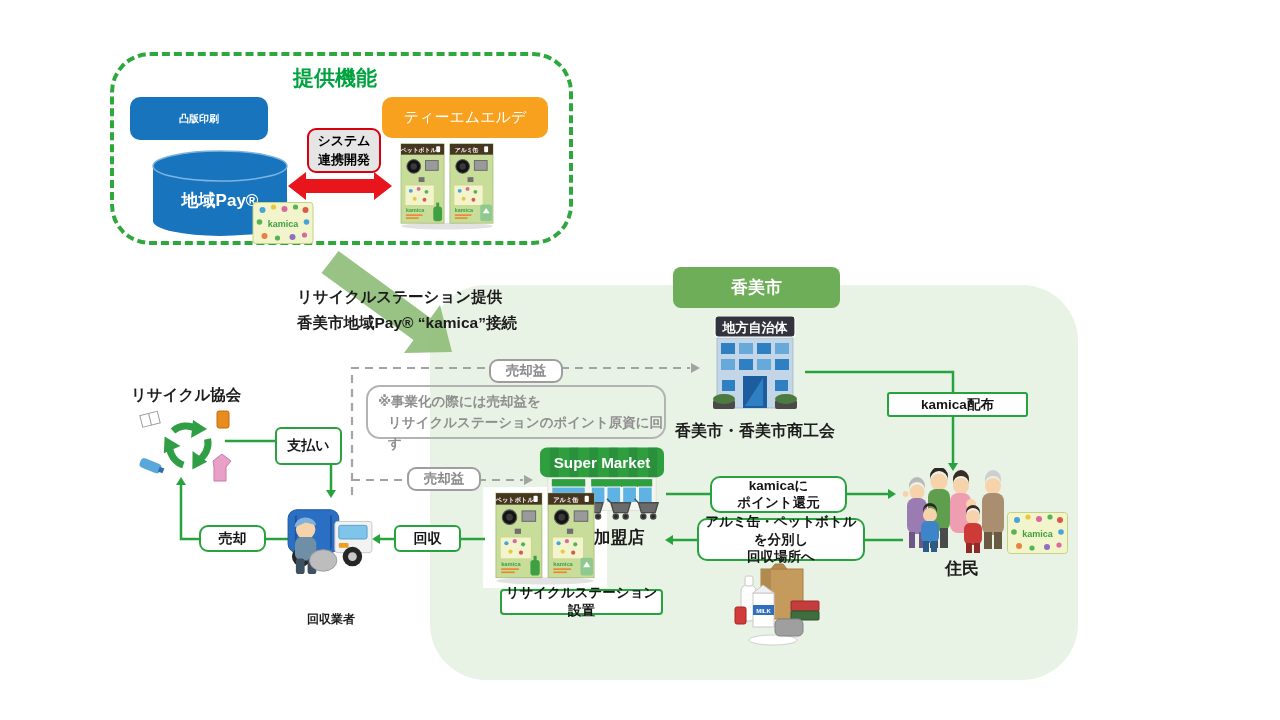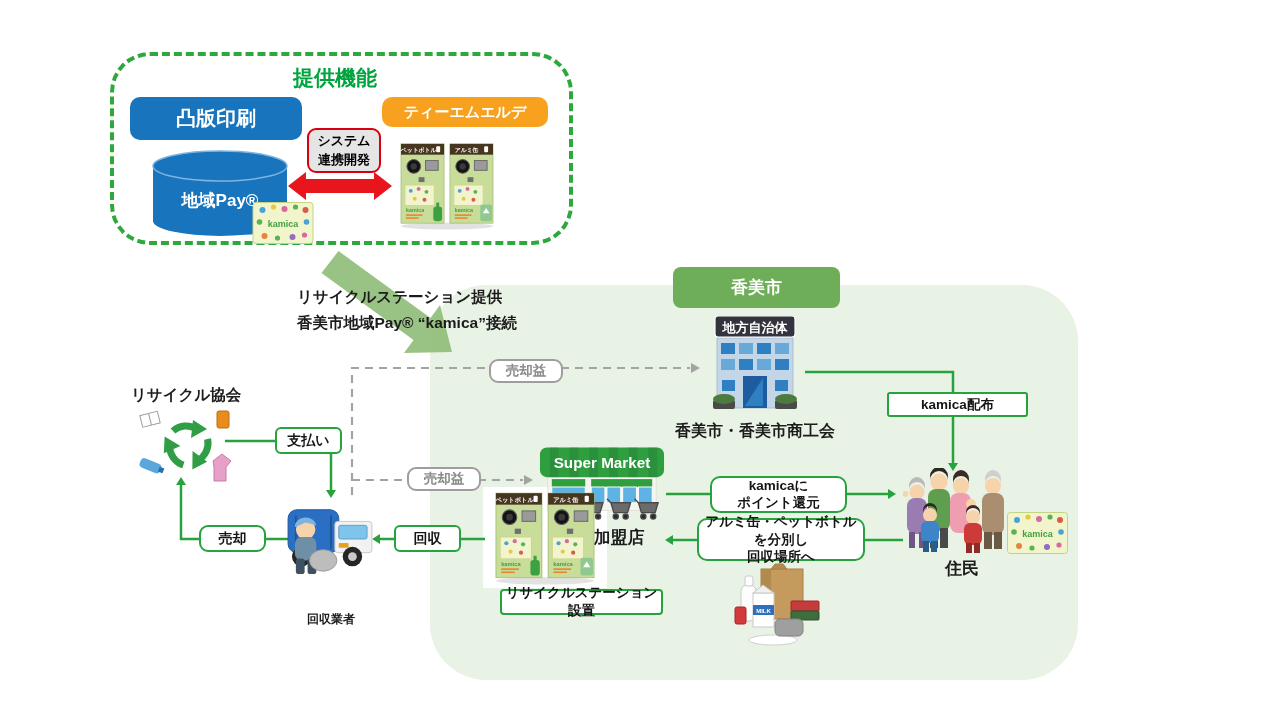--- a/index.html
+++ b/index.html
@@ -50,22 +50,22 @@
       <path d="M352,480 H523"></path>
     </g>
     <g fill="#a3a3a3">
       <polygon points="691,363 691,373 700,368"></polygon>
       <polygon points="524,475 524,485 533,480"></polygon>
     </g>
   </svg>
 
   <div class="abs z2" style="left:110px;top:52px;width:463px;height:193px;border:4px dashed #2ea83c;border-radius:40px;"></div>
   <div class="abs z4 ctr" style="left:235px;top:64px;width:200px;height:28px;font-size:21px;font-weight:bold;color:#00a33e;">提供機能</div>
-  <div class="abs z4 ctr" style="left:130px;top:97px;width:172px;height:43px;background:#1874bc;border-radius:10px;color:#fff;font-weight:bold;font-size:20px;">凸版印刷</div>
-  <div class="abs z4 ctr" style="left:382px;top:97px;width:166px;height:30px;background:#f8a11e;border-radius:10px;color:#fff;font-weight:bold;font-size:15px;">ティーエムエルデ</div>
+  <div class="abs z4 ctr" style="left:130px;top:97px;width:138px;height:43px;background:#1874bc;border-radius:10px;color:#fff;font-weight:bold;font-size:10px;">凸版印刷</div>
+  <div class="abs z4 ctr" style="left:382px;top:97px;width:166px;height:41px;background:#f8a11e;border-radius:10px;color:#fff;font-weight:normal;font-size:15px;">ティーエムエルデ</div>
 
   <svg class="abs z2" style="left:152px;top:150px;" width="136" height="88" viewBox="0 0 136 88">
     <rect x="1" y="16" width="134" height="55" fill="#1874bc"></rect>
     <ellipse cx="68" cy="71" rx="67" ry="15" fill="#1874bc"></ellipse>
     <ellipse cx="68" cy="16" rx="67" ry="15" fill="#1874bc" stroke="#7db4e0" stroke-width="1.5"></ellipse>
     <text x="68" y="56" text-anchor="middle" font-size="17" font-weight="bold" fill="#fff">地域Pay®</text>
   </svg>
 
   <div class="abs z4 ctr col" style="left:307px;top:128px;width:74px;height:45px;background:#e5e5e5;border:2.5px solid #d7000f;border-radius:9px;font-size:13px;font-weight:bold;line-height:1.45;">
     <div>システム</div>
@@ -346,20 +346,24 @@
       <path d="M20 30 L30 22 L41 30 Z" fill="#f0f0f0" stroke="#c9c9c9"></path>
       <rect x="20" y="42" width="21" height="10" fill="#2f6fbc"></rect>
       <text x="30.5" y="50" text-anchor="middle" font-size="6" font-weight="bold" fill="#fff">MILK</text>
     </g>
     <rect x="42" y="56" width="28" height="17" rx="5" fill="#9f9f9f" stroke="#828282"></rect>
   </svg>
 
   <div class="abs z4 ctr plbl" style="left:489px;top:359px;width:74px;height:24px;font-size:13.5px;">売却益</div>
   <div class="abs z4 ctr plbl" style="left:407px;top:467px;width:74px;height:24px;font-size:13.5px;">売却益</div>
 
+  <div class="abs z4" style="left:366px;top:385px;width:300px;height:54px;border:2px solid #b3b3b3;border-radius:14px;color:#8f8f8f;font-weight:bold;font-size:13.5px;line-height:1.55;padding:5px 0 0 10px;">
+    <div>※事業化の際には売却益を</div>
+    <div style="padding-left:10px;">リサイクルステーションのポイント原資に回す</div>
+  </div>
 
   <div class="abs z4 b" style="left:131px;top:385px;width:130px;font-size:15.5px;">リサイクル協会</div>
   <svg class="abs z4" style="left:135px;top:405px;" width="106" height="82" viewBox="0 0 106 82">
     <defs>
       <g id="rarr">
         <path d="M 38 26 A 20 20 0 0 1 62 24" stroke="#2f9e44" stroke-width="7" fill="none"></path>
         <path d="M58 15 L72 24 L56 33 Z" fill="#2f9e44"></path>
       </g>
     </defs>
     <use href="#rarr"></use>
@@ -370,21 +374,21 @@
       <line x1="15" y1="8" x2="15" y2="20" stroke="#9a9a9a"></line>
     </g>
     <rect x="82" y="6" width="12" height="17" rx="2" fill="#e88c1e" stroke="#c06e10"></rect>
     <g transform="rotate(22 16 62)">
       <rect x="4" y="56" width="22" height="10" rx="4" fill="#5aa7dc"></rect>
       <rect x="24" y="58.5" width="5" height="5" fill="#2f6fa8"></rect>
     </g>
     <path d="M78 56 l9 -7 l9 7 l-5 6 v14 h-12 v-14 z" fill="#e8a0c8" stroke="#c87ba8"></path>
   </svg>
 
-  <div class="abs z4 ctr lbl" style="left:275px;top:427px;width:67px;height:27px;font-size:14px;">支払い</div>
+  <div class="abs z4 ctr lbl" style="left:275px;top:427px;width:67px;height:38px;font-size:14px;">支払い</div>
   <div class="abs z4 ctr lbl" style="left:199px;top:525px;width:67px;height:27px;font-size:14px;border-radius:9px;">売却</div>
   <div class="abs z4 ctr lbl" style="left:394px;top:525px;width:67px;height:27px;font-size:14px;">回収</div>
 
   <svg class="abs z4" style="left:282px;top:500px;" width="96" height="78" viewBox="0 0 98 80">
     <rect x="6" y="10" width="52" height="44" rx="9" fill="#2b6fc4" stroke="#1d559c"></rect>
     <line x1="14" y1="16" x2="14" y2="50" stroke="#1d559c" stroke-width="2"></line>
     <line x1="50" y1="16" x2="50" y2="50" stroke="#1d559c" stroke-width="2"></line>
     <rect x="54" y="22" width="38" height="32" rx="3" fill="#f2f2f2" stroke="#c9c9c9"></rect>
     <rect x="58" y="26" width="29" height="14" rx="2" fill="#7fc4ea" stroke="#5aa0c8"></rect>
     <rect x="58" y="44" width="10" height="5" rx="1" fill="#e8a01e"></rect>

